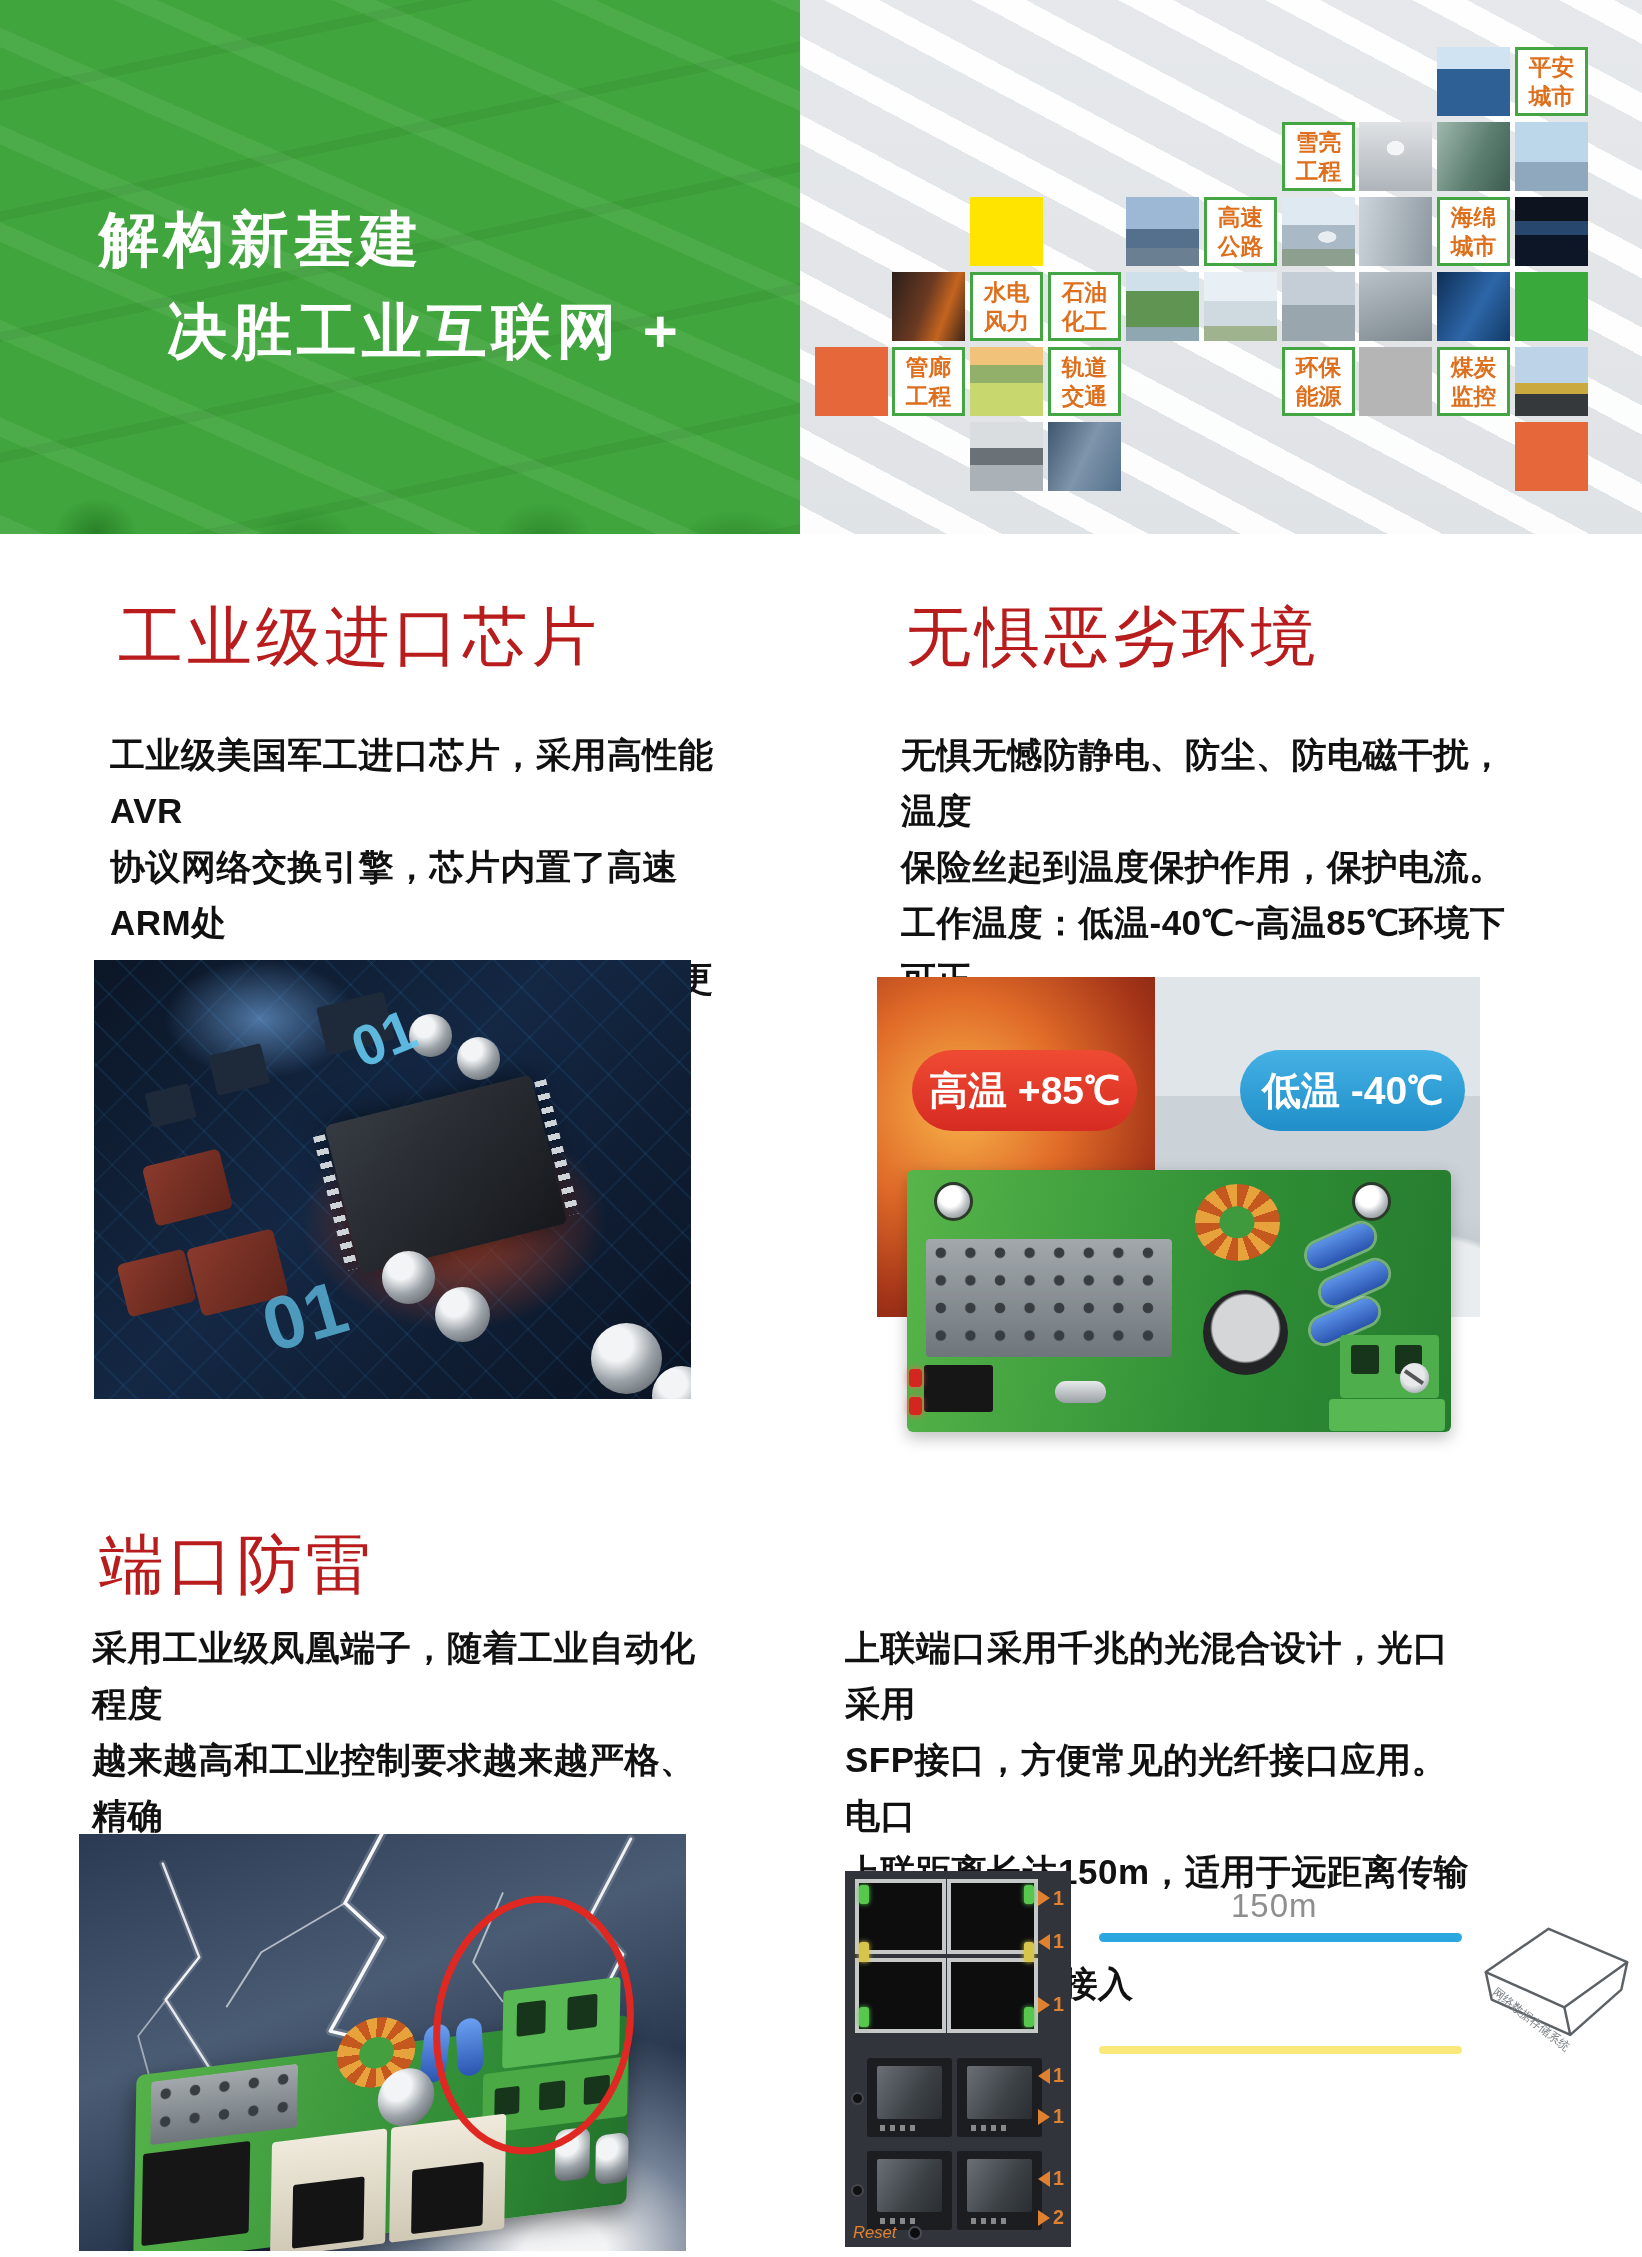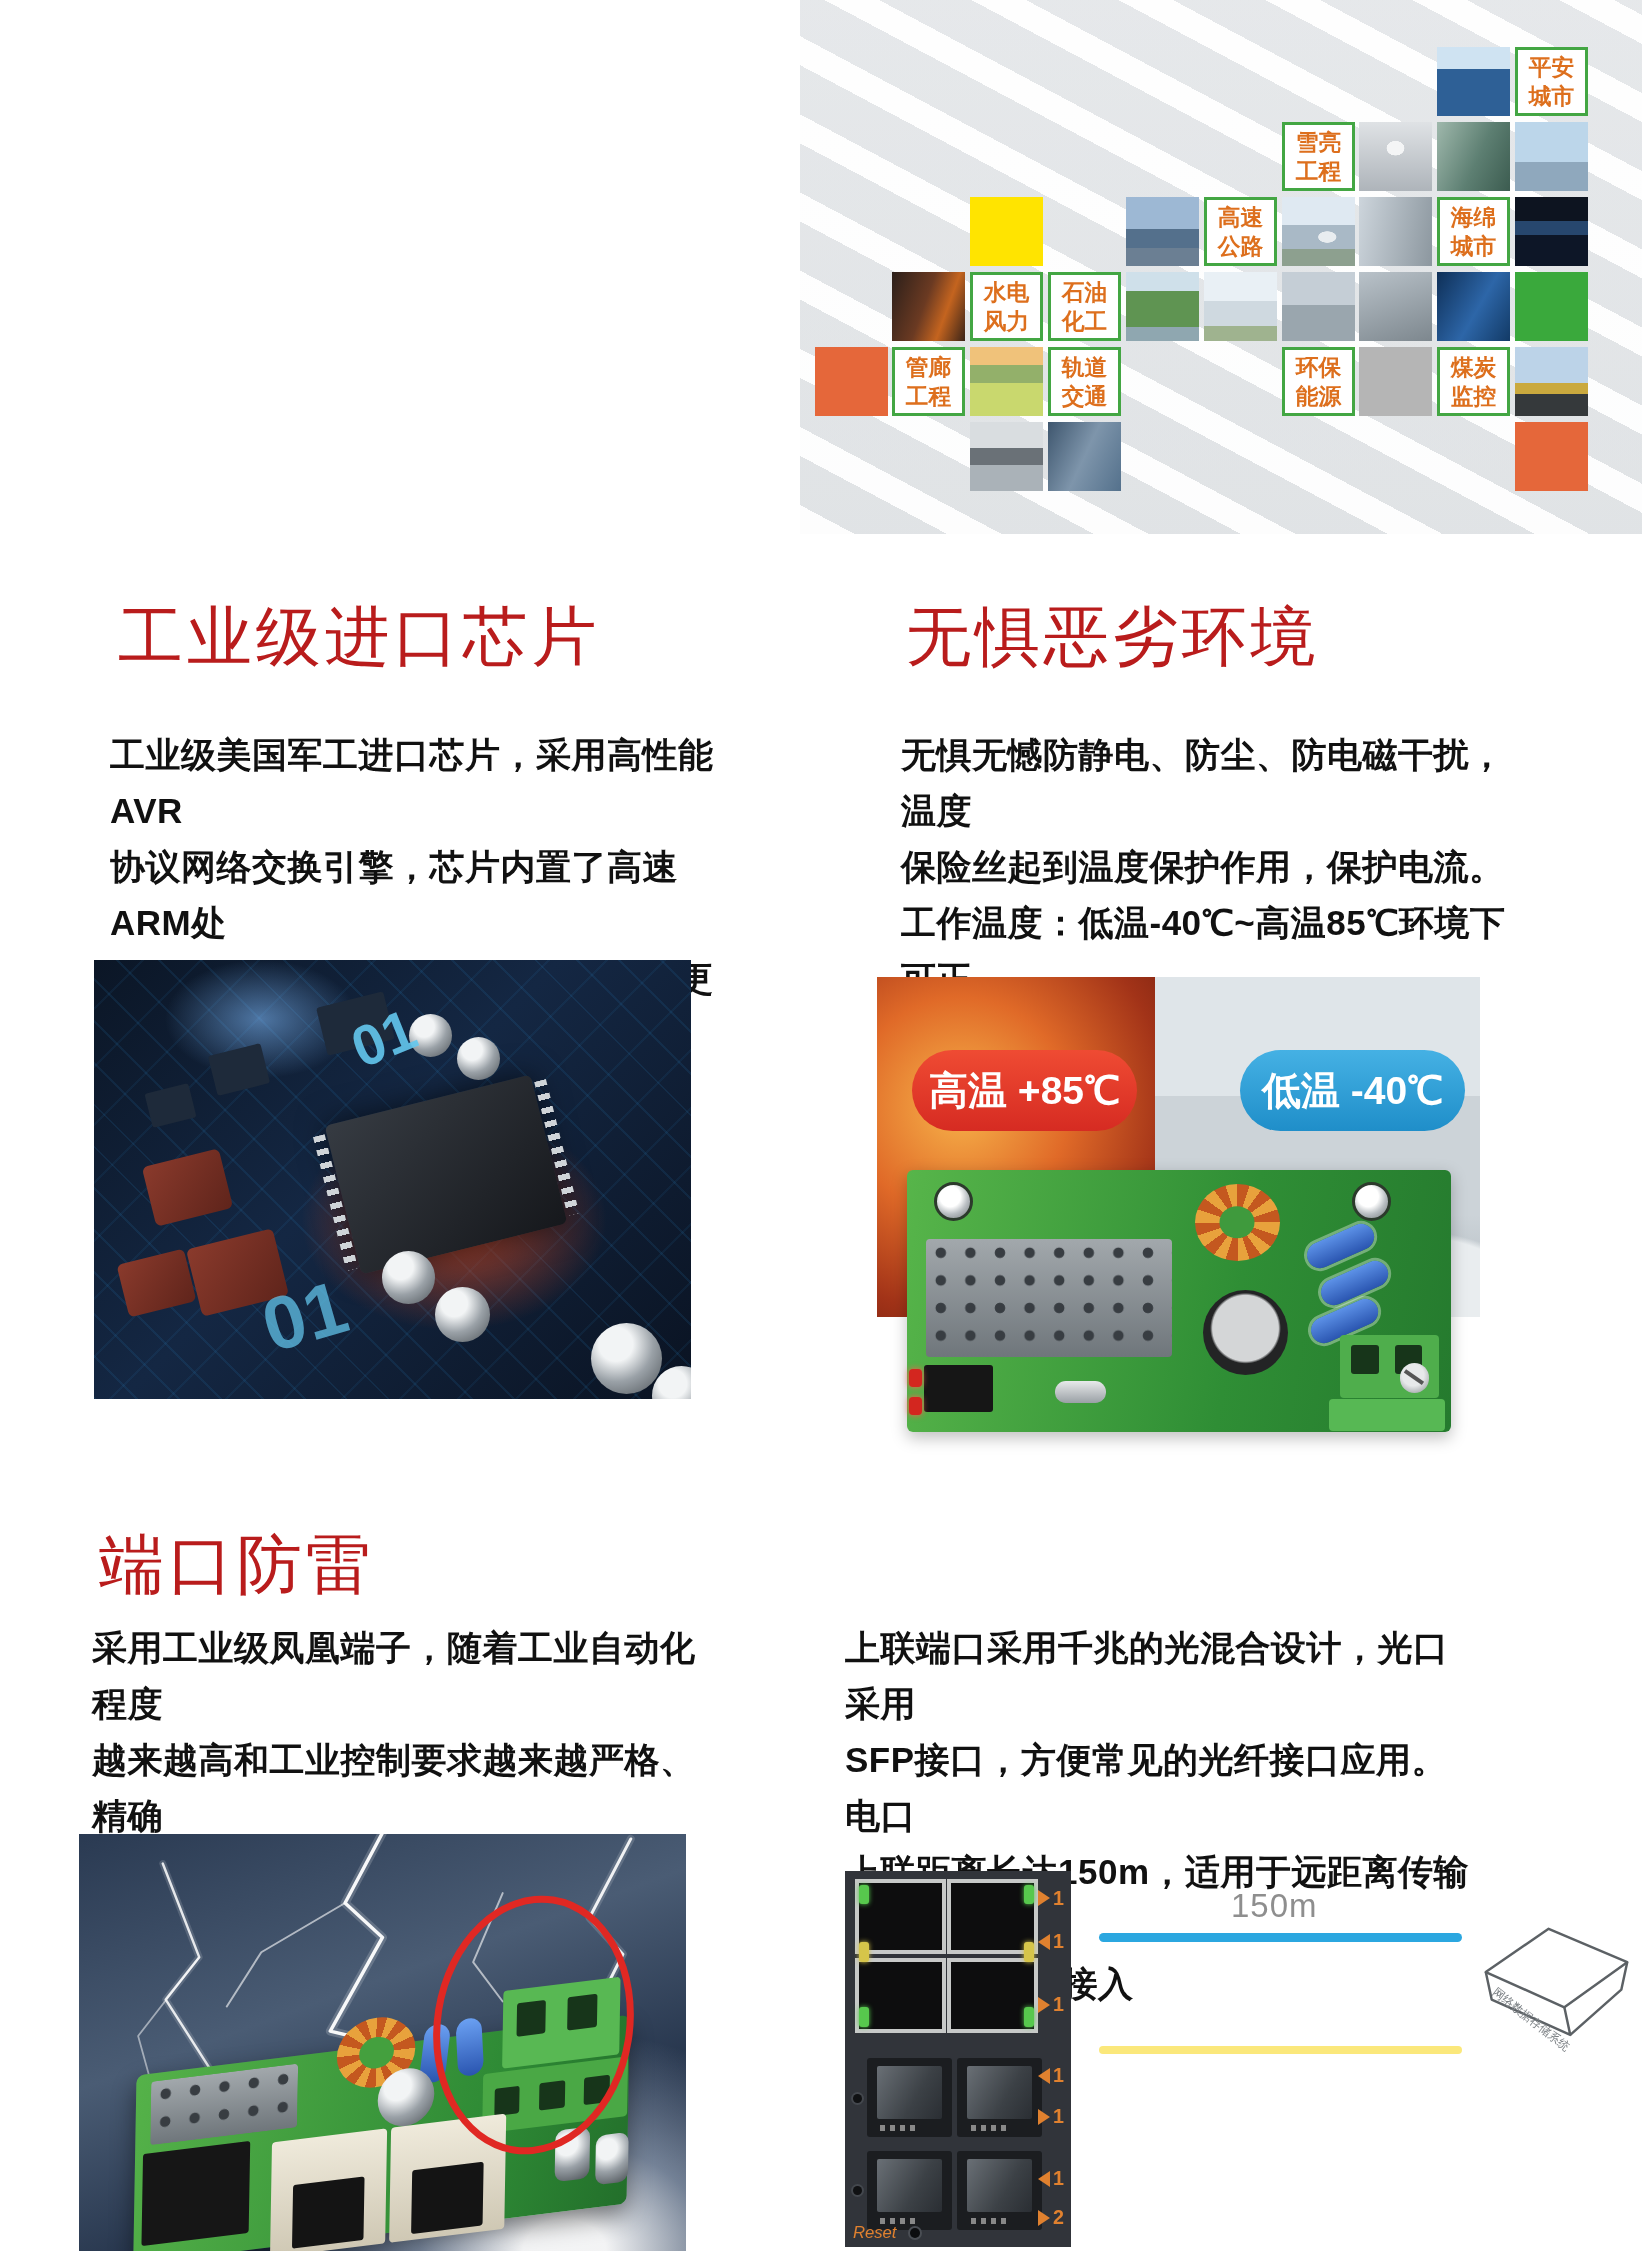--- a/index.html
+++ b/index.html
@@ -162,20 +162,26 @@
   .line-blue{left:1099px;top:1933px;width:363px;height:8.9px;border-radius:4.9px;background:#2ba7e0;}
   .sfp-note{left:1125px;top:1972px;font-size:35px;color:#4c4c4c;letter-spacing:1px;}
   .line-yellow{left:1099px;top:2046px;width:363px;height:7.9px;border-radius:3.9px;background:#fbe87b;}
   .iso-box{left:1474px;top:1917px;width:167px;height:138px;}
 </style>
 </head>
 <body>
 
 <div class="page">
 
+  <div class="abs banner">
+    <div class="streaks"></div>
+    <div class="crowd"></div>
+    <div class="banner-line l1">解构新基建</div>
+    <div class="banner-line l2">决胜工业互联网 +</div>
+  </div>
 
   <div class="abs collage-bg">
     <div class="streaks"></div>
   </div>
   <div id="collage">
       <div class="tile ph-solar" style="left: 1437px; top: 47px;"></div>
       <div class="tile tile-label" style="left: 1515px; top: 47px;">平安
 城市</div>
       <div class="tile tile-label" style="left: 1282px; top: 122px;">雪亮
 工程</div>

